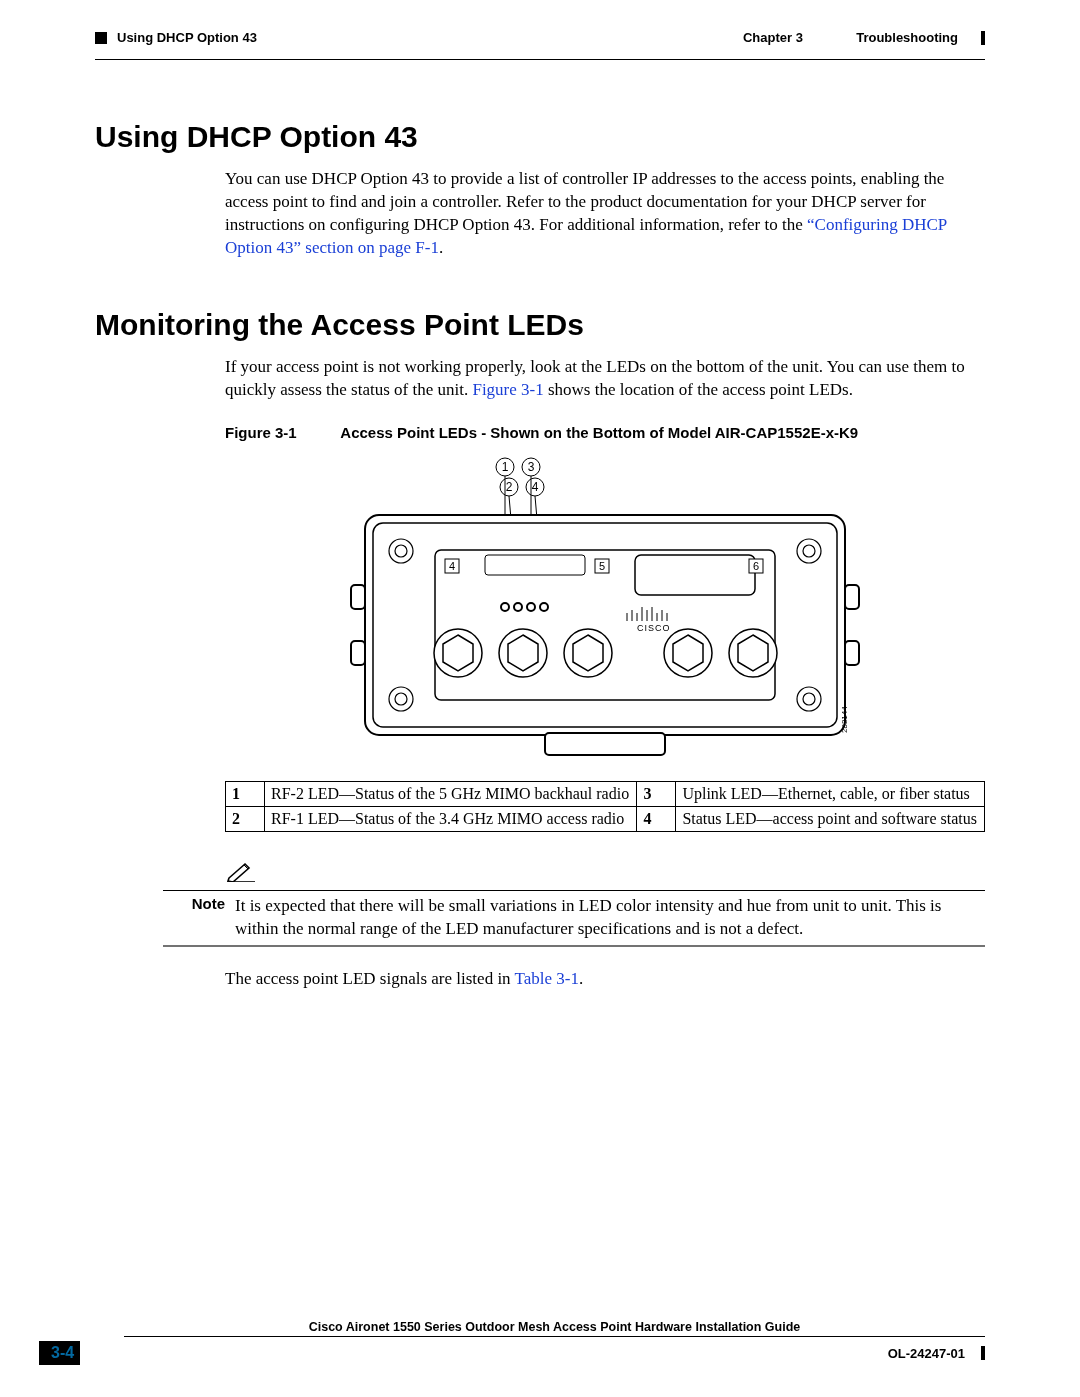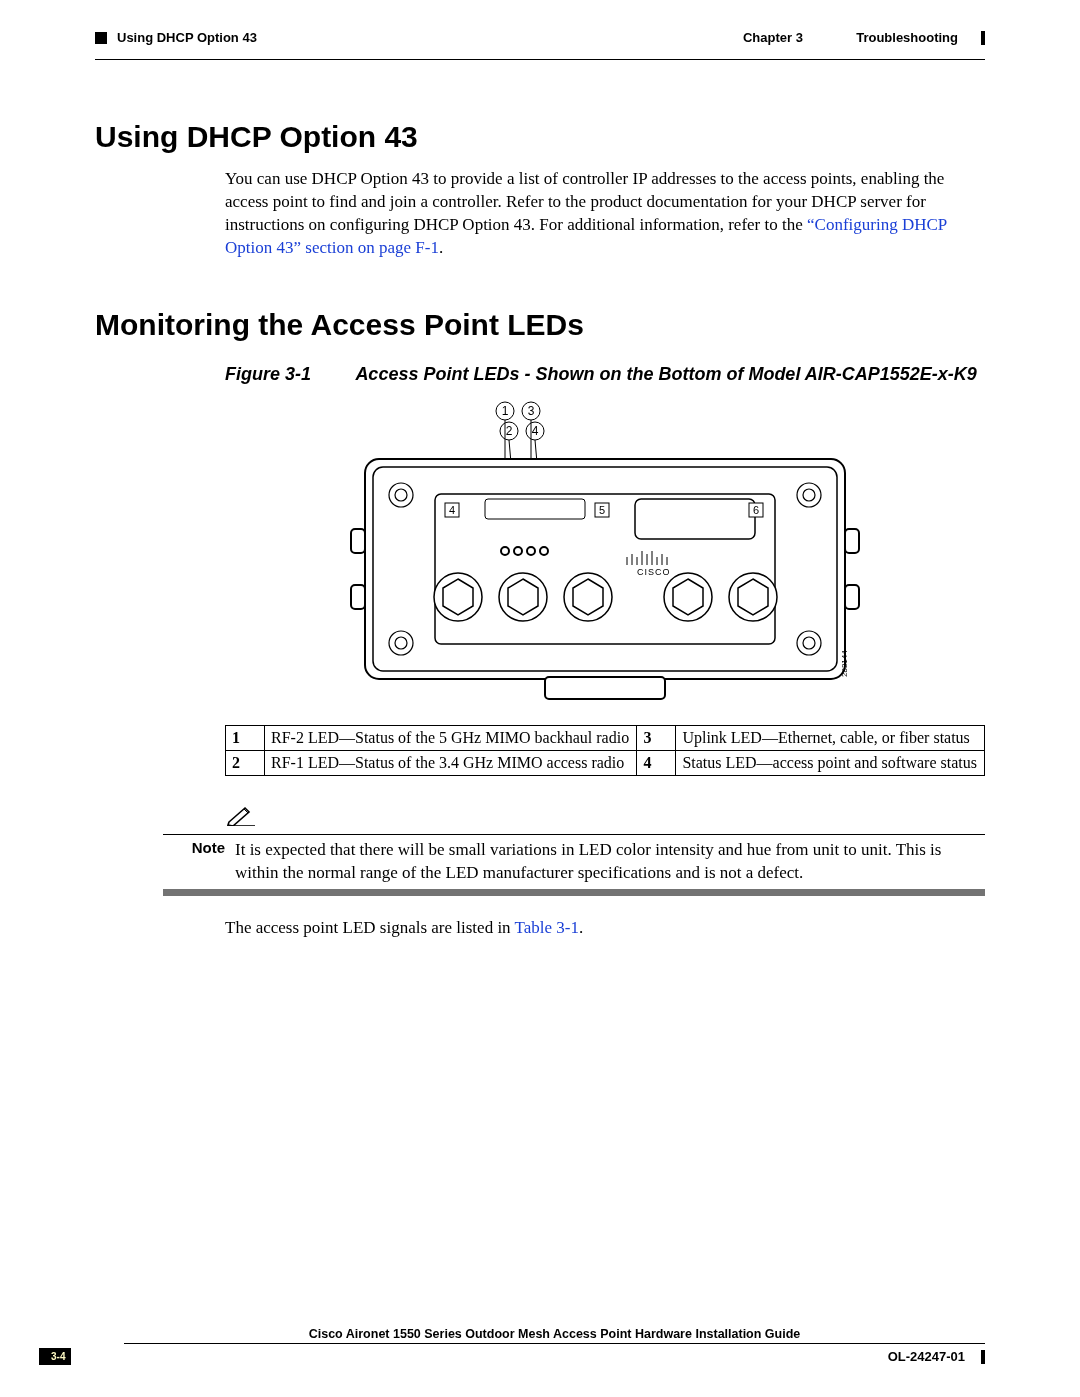--- a/index.html
+++ b/index.html
@@ -60,23 +60,22 @@
     margin-left: 130px;
     line-height: 1.35;
     font-size: 17px;
   }
   .body-text p { margin: 0 0 6px 0; }
   a.xref { color: #1a3fd6; text-decoration: none; }
   .sec-gap { height: 42px; }
   .fig-caption {
     margin-left: 130px;
     font-family: Arial, Helvetica, sans-serif;
-    font-style: italic;
-    font-weight: bold;
-    font-size: 18px;
+    font-weight: bold;
+    font-size: 15px;
     margin-top: 22px;
     margin-bottom: 14px;
   }
   .fig-caption .figlabel { margin-right: 40px; }
   .figure-box {
     margin-left: 130px;
     display:flex;
     justify-content:center;
     margin-bottom: 16px;
   }
@@ -100,21 +99,21 @@
     margin-left: 68px;
     margin-top: 28px;
   }
   .note-pen {
     font-size: 22px;
     margin-bottom: 2px;
     margin-left: 64px;
   }
   .note-row {
     border-top: 1px solid #000;
-    border-bottom: 7px solid #737373;
+    border-bottom: 2px solid #737373;
     padding: 4px 0;
     display:flex;
   }
   .note-label {
     font-family: Arial, Helvetica, sans-serif;
     font-weight: bold;
     font-size: 15px;
     width: 62px;
     text-align: right;
     padding-right: 10px;
@@ -151,23 +150,23 @@
   .footer-row {
     display:flex;
     justify-content: space-between;
     align-items: center;
     font-family: Arial, Helvetica, sans-serif;
     font-weight: bold;
     font-size: 13px;
   }
   .page-num-box {
     background:#000;
-    color:#fef9c3;
+    color:#0369a1;
     padding: 3px 6px 3px 12px;
-    font-size: 10px;
+    font-size: 16px;
   }
   .footer-right {
     display:flex;
     align-items:center;
     gap:16px;
   }
 </style>
 </head>
 <body>
 
@@ -190,20 +189,25 @@
   <h1 class="section">Using DHCP Option 43</h1>
   <div class="body-text">
     <p>
       <span>You can use DHCP Option 43 to provide a list of controller IP addresses to the access points, enabling the access point to find and join a controller. Refer to the product documentation for your DHCP server for instructions on configuring DHCP Option 43. For additional information, refer to the </span><a class="xref" href="#">“Configuring DHCP Option 43” section on page F-1</a><span>.</span>
     </p>
   </div>
 
   <div class="sec-gap"></div>
 
   <h1 class="section">Monitoring the Access Point LEDs</h1>
+  <div class="body-text">
+    <p>
+      <span>If your access point is not working properly, look at the LEDs on the bottom of the unit. You can use them to quickly assess the status of the unit. </span><a class="xref" href="#">Figure 3-1</a><span> shows the location of the access point LEDs.</span>
+    </p>
+  </div>
 
   <div class="fig-caption">
     <span class="figlabel">Figure 3-1</span>
     <span>Access Point LEDs - Shown on the Bottom of Model AIR-CAP1552E-x-K9</span>
   </div>
 
   <div class="figure-box">
     <svg width="520" height="310" viewBox="0 0 520 310">
 
       <g font-family="Arial" font-size="12" text-anchor="middle">

